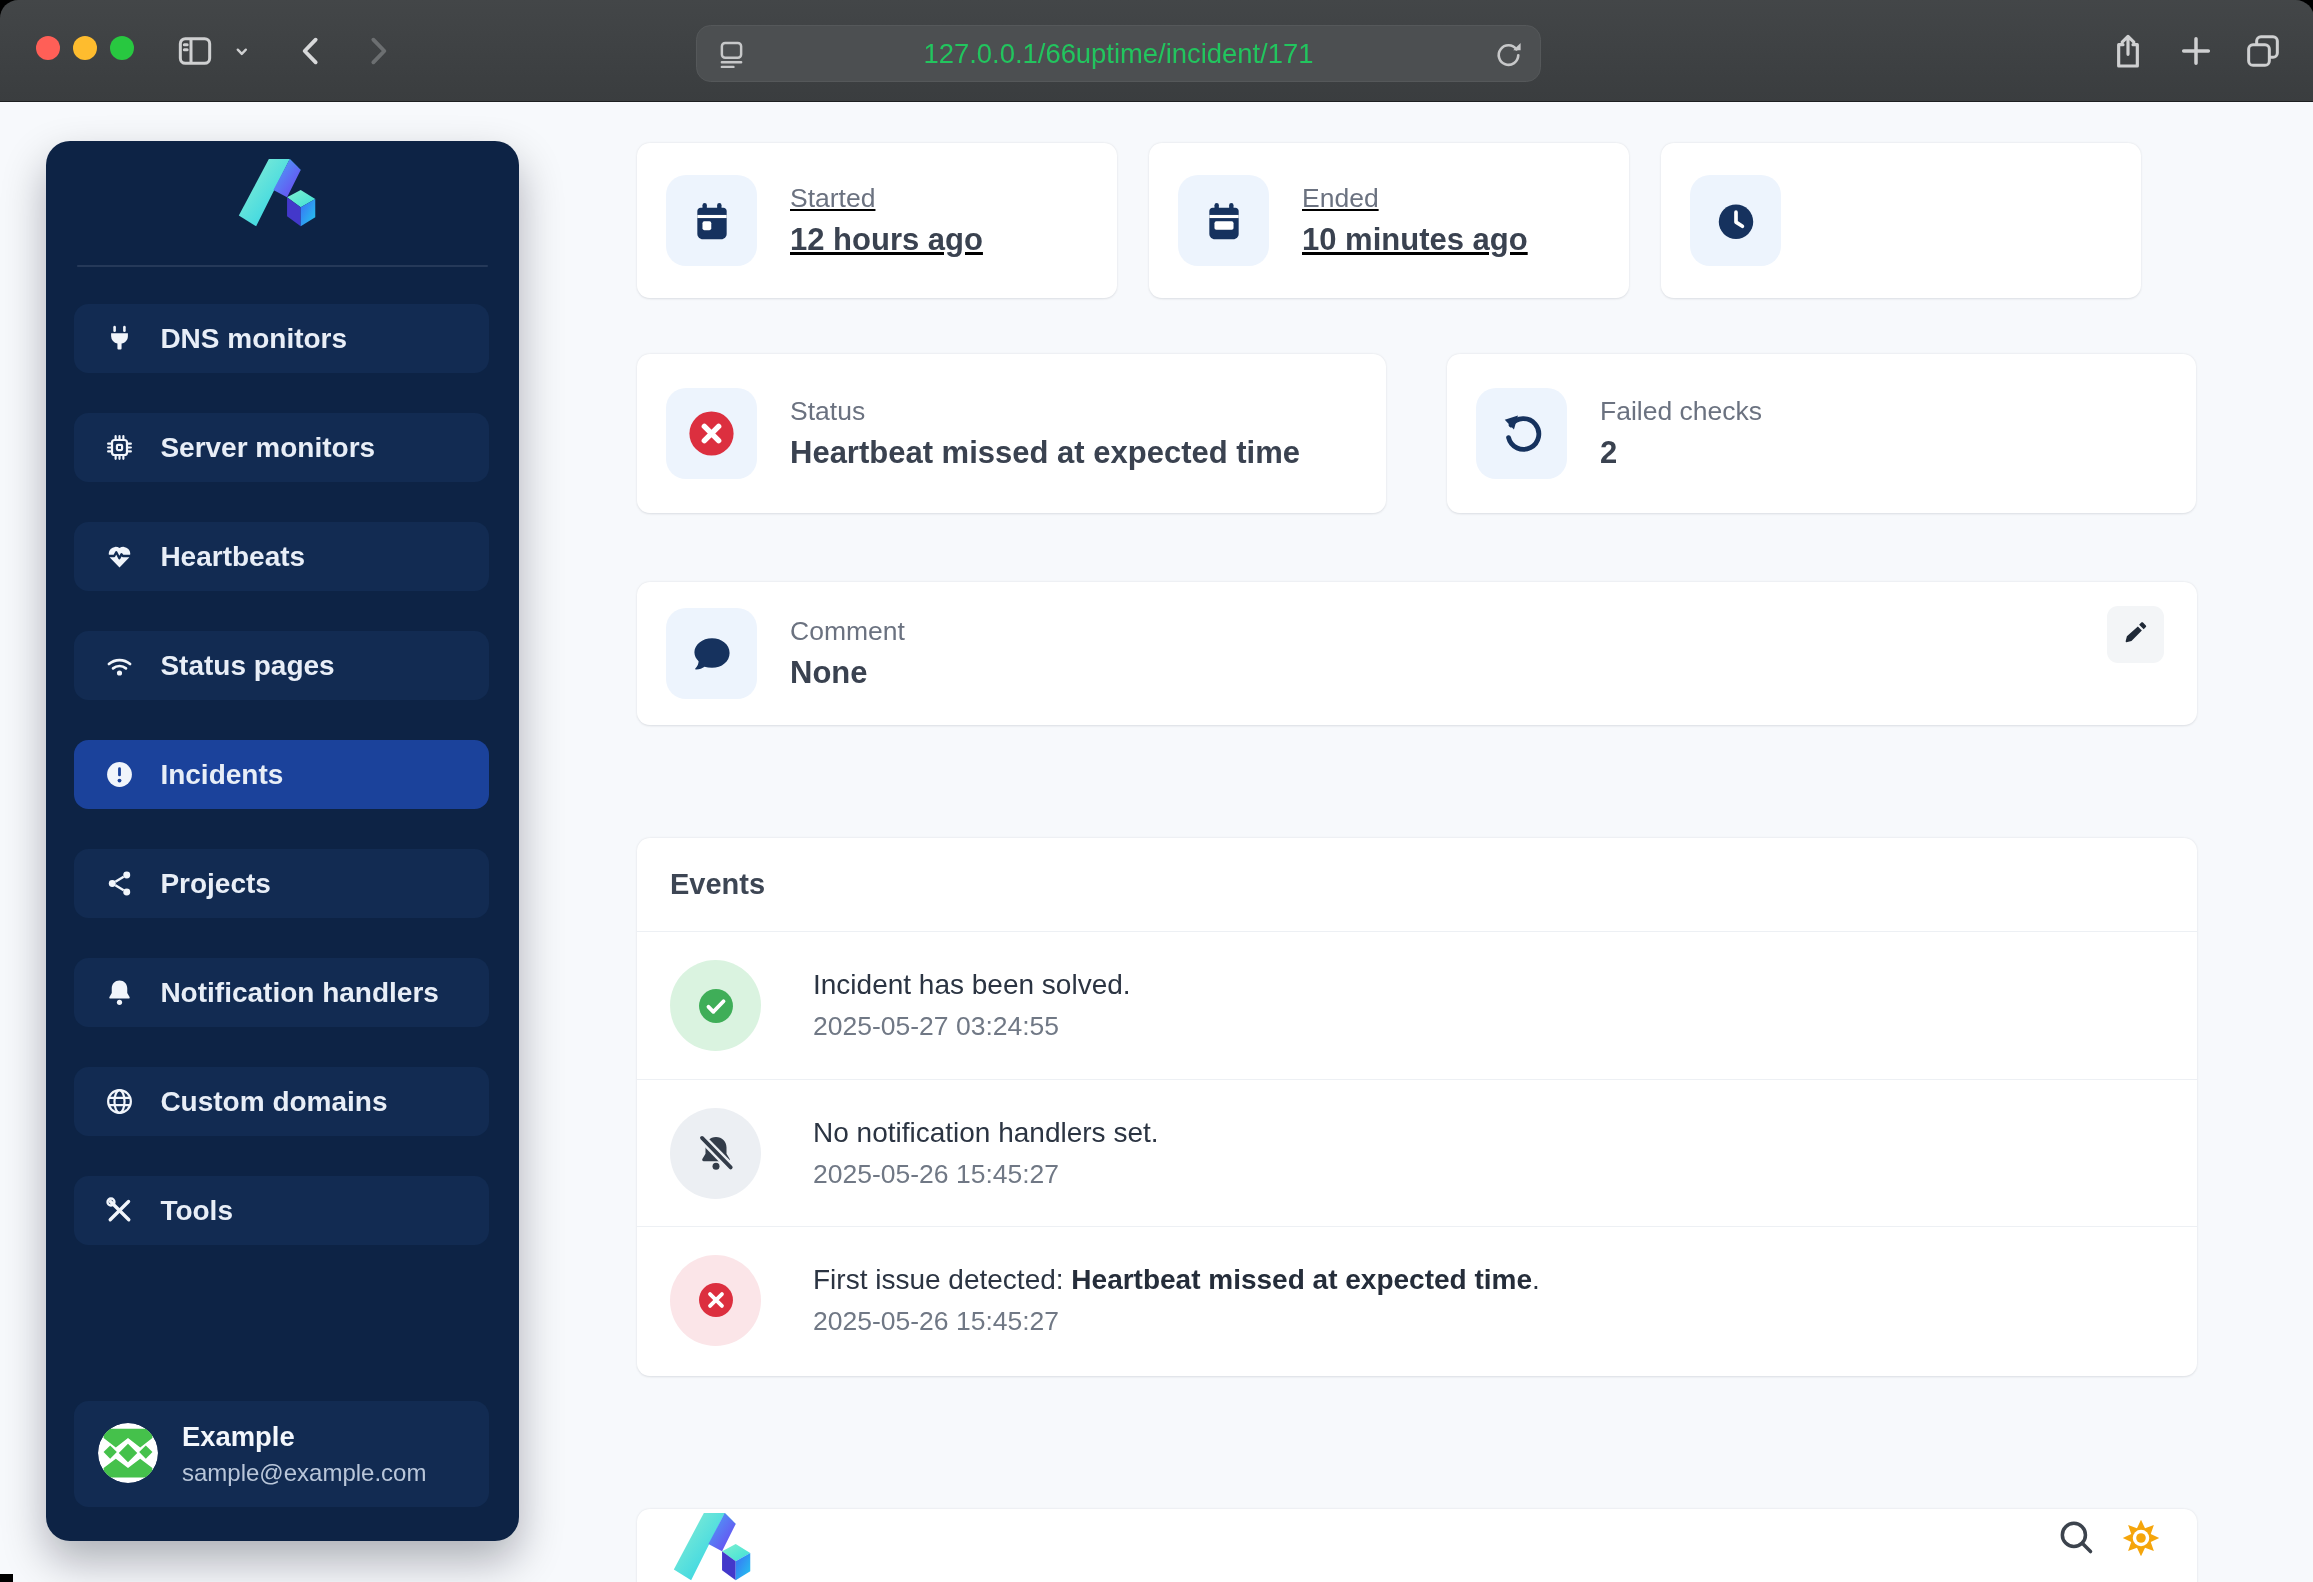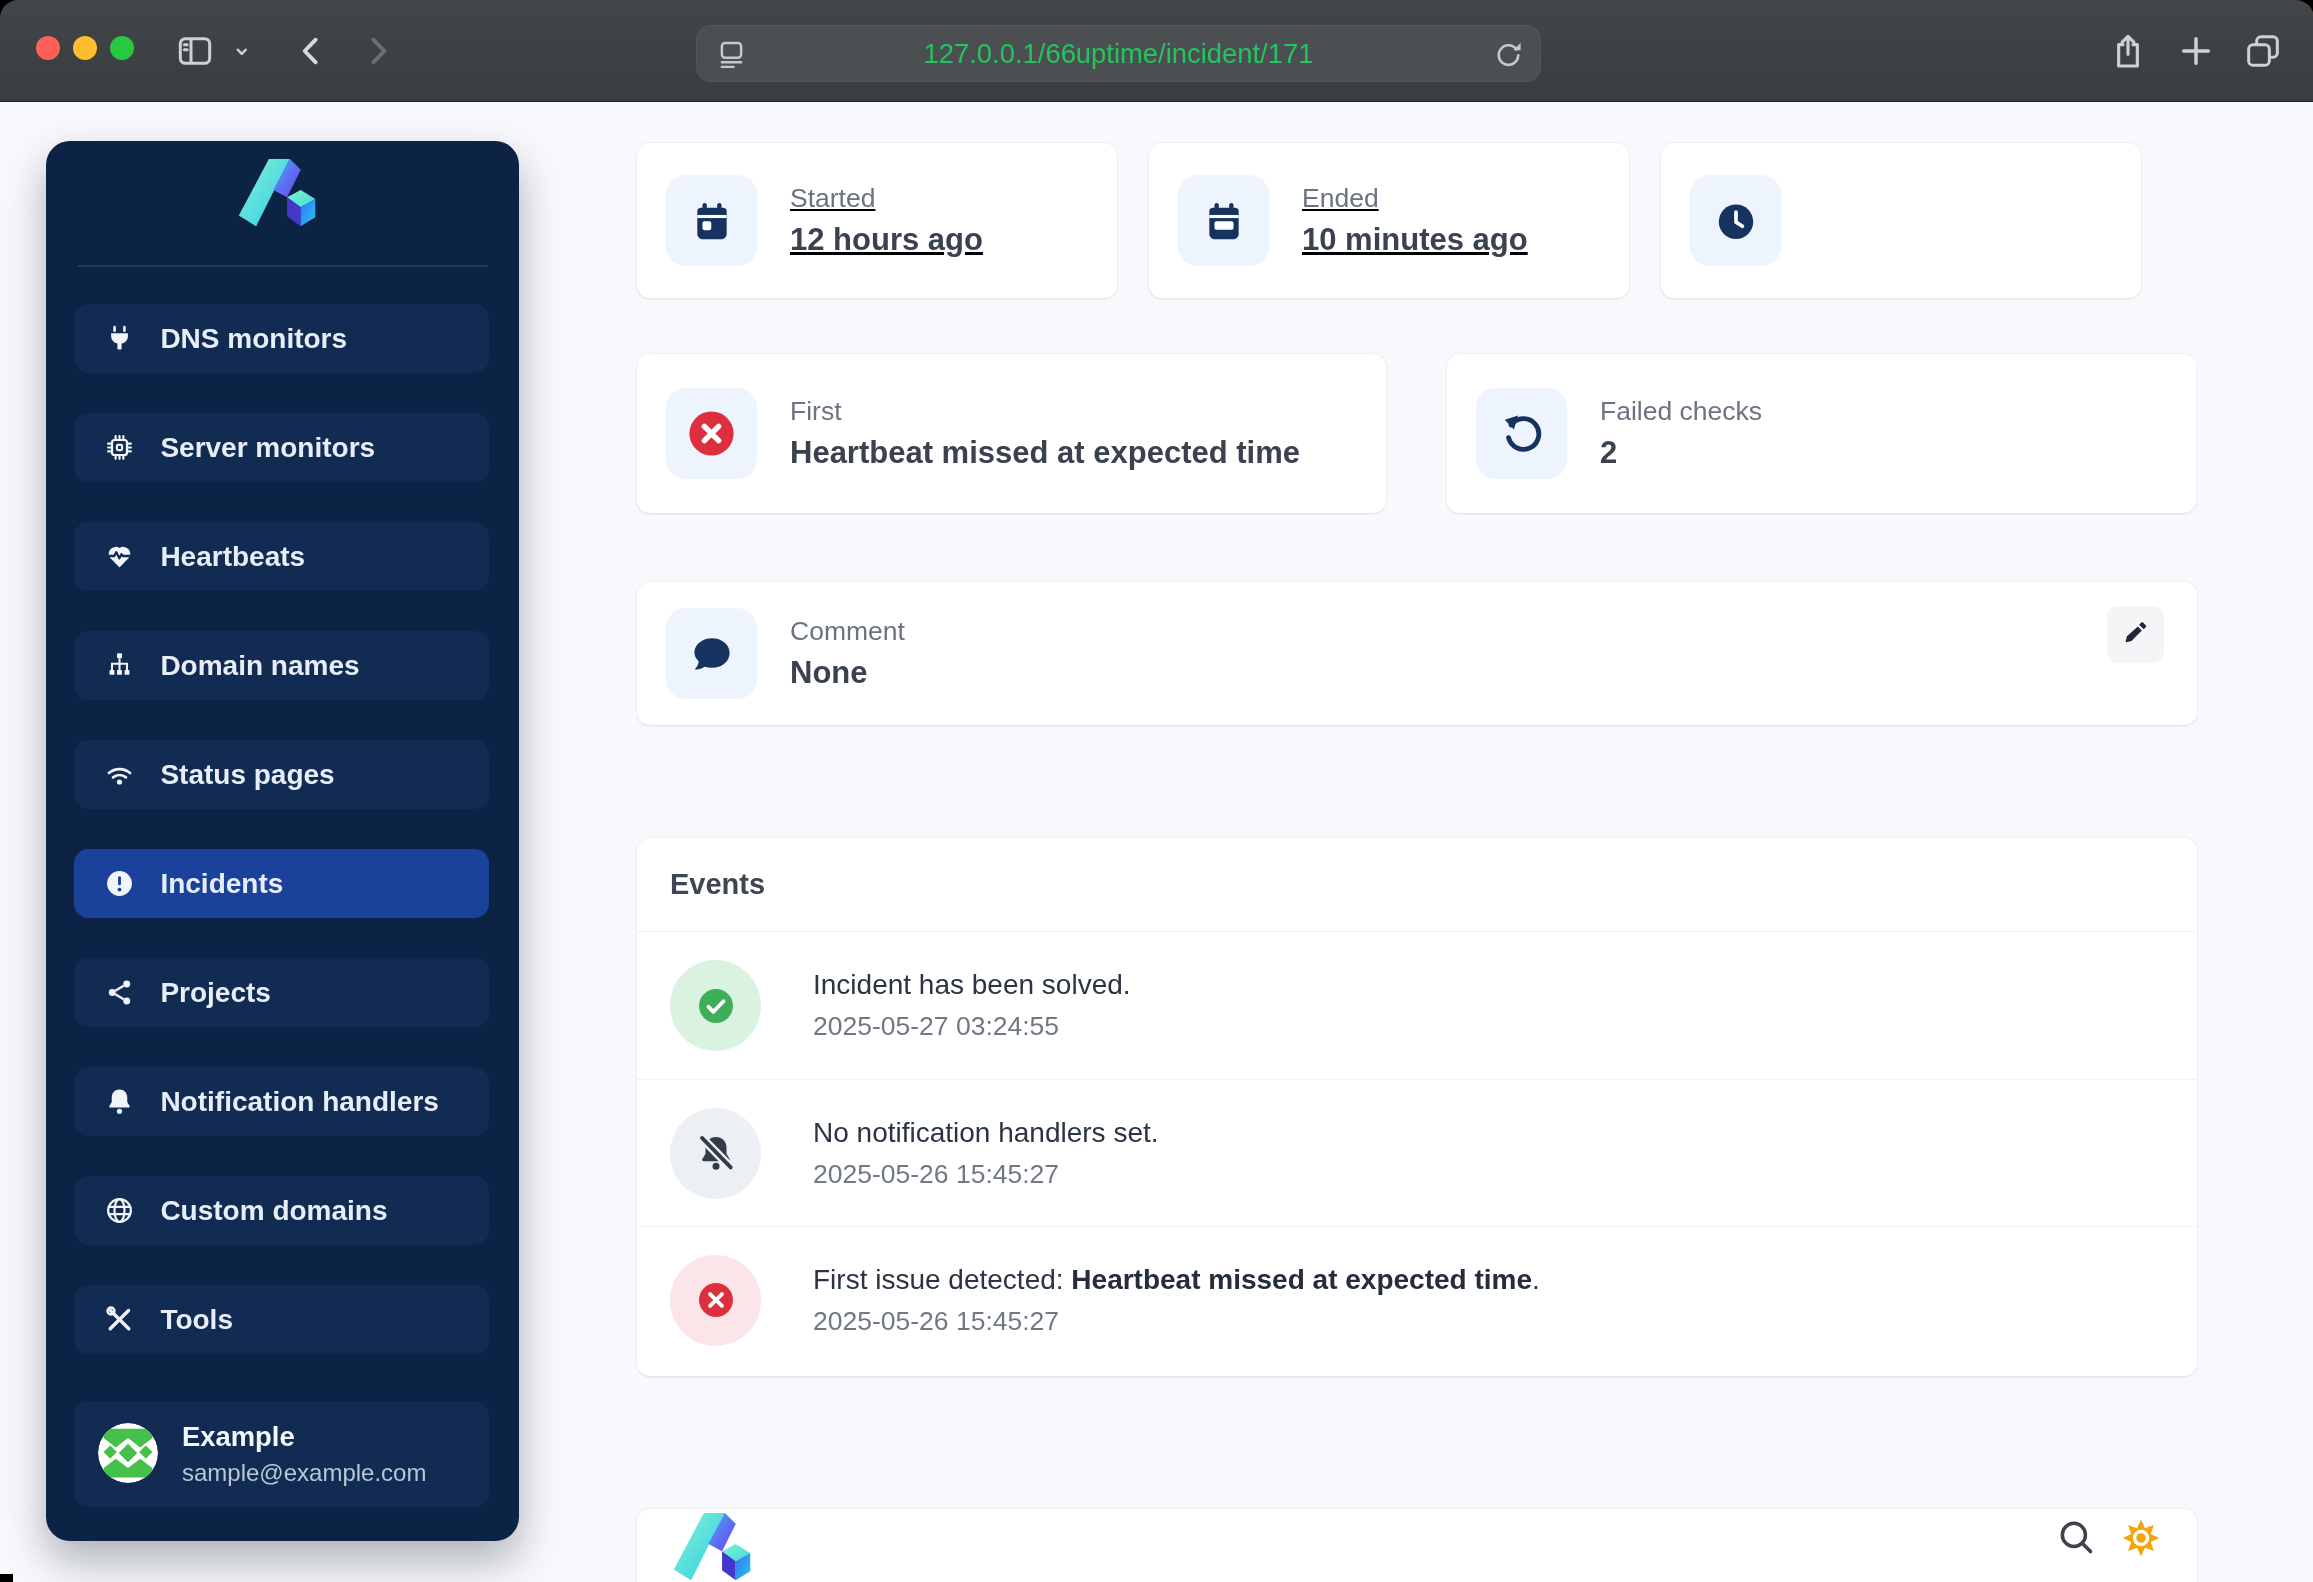--- a/index.html
+++ b/index.html
@@ -221,34 +221,20 @@
             <svg width="31" height="31" viewBox="0 0 24 24">
                   <path fill="currentColor" d="M12 20.6 4.7 13A5.3 5.3 0 0 1 12 5.5 5.3 5.3 0 0 1 19.3 13L12 20.6z"></path>
                   <path fill="none" stroke="var(--sidebar-item-bg)" stroke-width="1.8" stroke-linejoin="round" d="M3.8 11.6h4.1l1.6-2.9 2.4 4.7 1.6-3.1 1.1 1.3h5.6"></path>
                 </svg>
           </span>
           <span>Heartbeats</span>
         </div>
         <div class="nav-item">
           <span class="nav-ico">
             <svg width="31" height="31" viewBox="0 0 24 24">
-                  <g fill="currentColor">
-                    <rect x="10.1" y="2.6" width="3.8" height="3.8" rx="0.7"></rect>
-                    <rect x="4.3" y="15.4" width="3.8" height="3.8" rx="0.7"></rect>
-                    <rect x="10.1" y="15.4" width="3.8" height="3.8" rx="0.7"></rect>
-                    <rect x="15.9" y="15.4" width="3.8" height="3.8" rx="0.7"></rect>
-                  </g>
-                  <path fill="none" stroke="currentColor" stroke-width="1.6" d="M12 6.4v4.2M6.2 15.4v-4.8h11.6v4.8M12 10.6v4.8"></path>
-                </svg>
-          </span>
-          <span>Domain names</span>
-        </div>
-        <div class="nav-item">
-          <span class="nav-ico">
-            <svg width="31" height="31" viewBox="0 0 24 24">
                   <g fill="none" stroke="currentColor" stroke-width="2.1" stroke-linecap="round">
                     <path d="M3.8 10.8a12.6 12.6 0 0 1 16.4 0"></path>
                     <path d="M7 14.2a7.8 7.8 0 0 1 10 0"></path>
                   </g>
                   <circle cx="12" cy="17.8" r="2" fill="currentColor"></circle>
                 </svg>
           </span>
           <span>Status pages</span>
         </div>
         <div class="nav-item active">
@@ -383,21 +369,21 @@
 
       <div class="row2">
         <div class="card wide-card">
           <div class="tile">
             <svg width="57" height="57" viewBox="0 0 24 24">
                   <circle cx="12" cy="12" r="9.3" fill="var(--error-red)"></circle>
                   <path d="M9 9l6 6M15 9l-6 6" stroke="#fff" stroke-width="2.3" stroke-linecap="round"></path>
                 </svg>
           </div>
           <div>
-            <div class="stat-label">First</div>
+            <div class="stat-label">Status</div>
             <div class="stat-value">Heartbeat missed at expected time</div>
           </div>
         </div>
         <div class="card wide-card">
           <div class="tile">
             <svg width="46" height="46" viewBox="0 0 24 24">
                   <path fill="none" stroke="var(--icon-navy)" stroke-width="2.5" stroke-linecap="round" d="M6.3 7.3a8 8 0 1 1-1.3 6.6"></path>
                   <path fill="var(--icon-navy)" d="M9.9 2.4 3 4.5l4.8 5.2z"></path>
                 </svg>
           </div>

